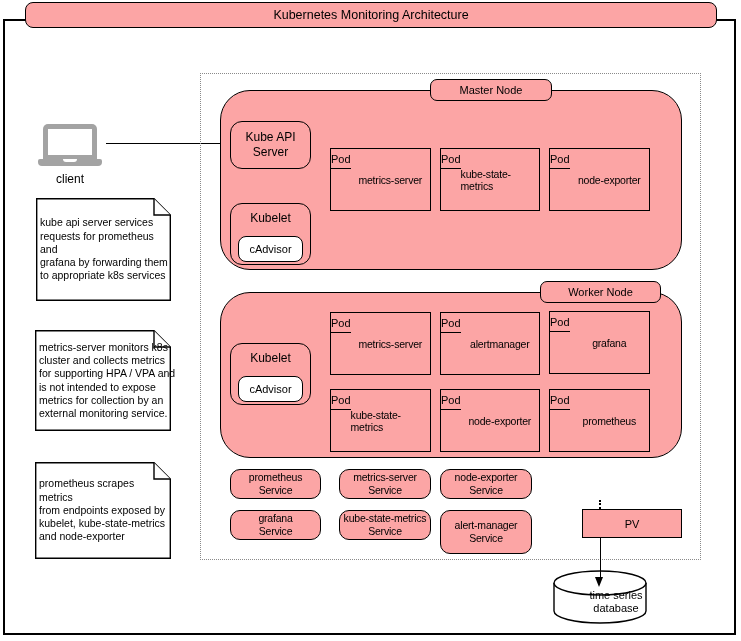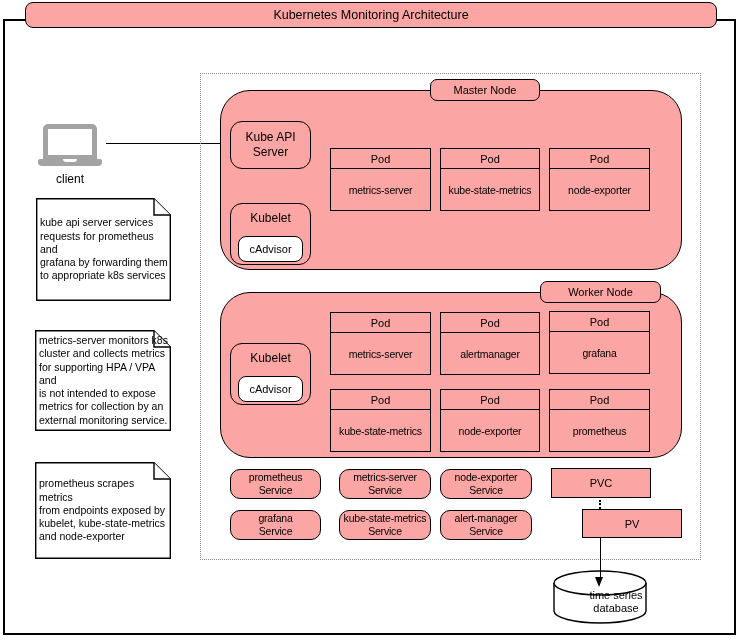--- a/index.html
+++ b/index.html
@@ -30,21 +30,21 @@
   .note svg{position:absolute;left:0;top:0;}
   .note-text{position:absolute;left:0;top:0;right:0;bottom:0;padding:3px 2px 3px 4px;
              display:flex;flex-direction:column;justify-content:center;
              font-size:10.5px;line-height:13.2px;white-space:pre-line;}
   
   #k8s-cluster{left:200px;top:73px;width:501px;height:487px;border:1px dotted #8a8a8a;background:transparent;}
   #k8s-label{left:432px;top:51px;width:120px;height:22px;border:1.4px dashed #000;font-size:11px;z-index:5;}
   .node-rect{border-radius:30px;}
   .node-label{height:22px;border-radius:7px;font-size:11px;z-index:4;}
   .rbox{border-radius:12px;font-size:12px;line-height:15px;}
-  .pod{width:101px;height:63px;display:flex;flex-direction:column;}
+  .pod{width:101px;height:63px;display:flex;flex-direction:row;}
   .pod-h{height:20px;border-bottom:1.5px solid #000;display:flex;align-items:center;justify-content:center;font-size:11px;flex:none;box-sizing:border-box;}
   .pod-b{flex:1;display:flex;align-items:center;justify-content:center;font-size:10.5px;letter-spacing:-0.2px;}
   .kubelet{border-radius:12px;}
   .kubelet-label{position:absolute;left:0;right:0;top:7px;text-align:center;font-size:12px;}
   .cadvisor{position:absolute;left:7px;top:32px;width:65px;height:26px;border:1.3px solid #000;border-radius:8px;background:#fff;
             display:flex;align-items:center;justify-content:center;font-size:11px;box-sizing:border-box;}
   .svc{border-radius:10px;font-size:10.5px;line-height:13px;letter-spacing:-0.2px;}
   .store{font-size:11px;}
   
   #db{left:553px;top:570px;width:94px;height:54px;}
@@ -74,21 +74,21 @@
     <svg width="135" height="103">
       <path d="M0.7,0.7 L118,0.7 L134.3,17 L134.3,102.3 L0.7,102.3 Z" fill="#fff" stroke="#000" stroke-width="1.4"></path>
       <path d="M118,0.7 L118,17 L134.3,17" fill="#fff" stroke="#000" stroke-width="1.4"></path>
     </svg>
     <div class="note-text">kube api server services
 requests for prometheus and
 grafana by forwarding them
 to appropriate k8s services</div>
   </div>
 
-  <div class="note" style="left:35px;top:330px;width:136px;height:101px;">
+  <div class="note" style="left:35px;top:330px;width:136px;height:101px;padding-left:41px;">
     <svg width="136" height="101">
       <path d="M0.7,0.7 L119,0.7 L135.3,17 L135.3,100.3 L0.7,100.3 Z" fill="#fff" stroke="#000" stroke-width="1.4"></path>
       <path d="M119,0.7 L119,17 L135.3,17" fill="#fff" stroke="#000" stroke-width="1.4"></path>
     </svg>
     <div class="note-text">metrics-server monitors k8s
 cluster and collects metrics
 for supporting HPA / VPA and
 is not intended to expose
 metrics for collection by an
 external monitoring service.</div>
@@ -101,21 +101,21 @@
     </svg>
     <div class="note-text">prometheus scrapes metrics
 from endpoints exposed by
 kubelet, kube-state-metrics
 and node-exporter</div>
   </div>
 
   <div class="box" id="k8s-cluster"></div>
 
   <div class="box node-rect" style="left:220px;top:90px;width:462px;height:180px;"></div>
-  <div class="box center node-label" style="left:430px;top:79px;width:110px;border-radius:7px;">Master Node</div>
+  <div class="box center node-label" style="left:430px;top:79px;width:122px;border-radius:7px;">Master Node</div>
 
   <div class="box center rbox ml" style="left:230px;top:121px;width:81px;height:48px;">Kube API
 Server</div>
 
   <div class="box kubelet" style="left:230px;top:203px;width:81px;height:62px;">
     <div class="kubelet-label">Kubelet</div>
     <div class="cadvisor">cAdvisor</div>
   </div>
 
   <div class="box pod" style="left:330px;top:148px;">
@@ -167,24 +167,23 @@
   <div class="box center svc ml" style="left:230px;top:469px;width:91px;height:30px;">prometheus
 Service</div>
   <div class="box center svc ml" style="left:339px;top:469px;width:92px;height:30px;">metrics-server
 Service</div>
   <div class="box center svc ml" style="left:440px;top:469px;width:92px;height:30px;">node-exporter
 Service</div>
   <div class="box center svc ml" style="left:230px;top:510px;width:91px;height:30px;">grafana
 Service</div>
   <div class="box center svc ml" style="left:339px;top:510px;width:92px;height:30px;">kube-state-metrics
 Service</div>
-  <div class="box center svc ml" style="left:440px;top:510px;width:92px;height:30px;">alert-manager
+  <div class="box center svc ml" style="left:440px;top:510px;width:92px;height:44px;">alert-manager
 Service</div>
 
-  <div class="box center store" style="left:551px;top:468px;width:100px;height:30px;">PVC</div>
   <div class="vdots" style="left:599px;top:500px;height:9px;"></div>
   <div class="box center store" style="left:551px;top:509px;width:100px;height:29px;margin-left:31px;">PV</div>
 
   <div class="vline" style="left:599.5px;top:538px;height:40px;z-index:3;"></div>
   <div class="arrow-down" style="left:595px;top:577px;z-index:3;"></div>
 
   <div class="abs" id="db">
     <svg width="94" height="54">
       <path d="M1,13 L1,41 A46,12 0 0 0 93,41 L93,13" fill="#fff" stroke="#000" stroke-width="1.4"></path>
       <ellipse cx="47" cy="13" rx="46" ry="12" fill="#fff" stroke="#000" stroke-width="1.4"></ellipse>

